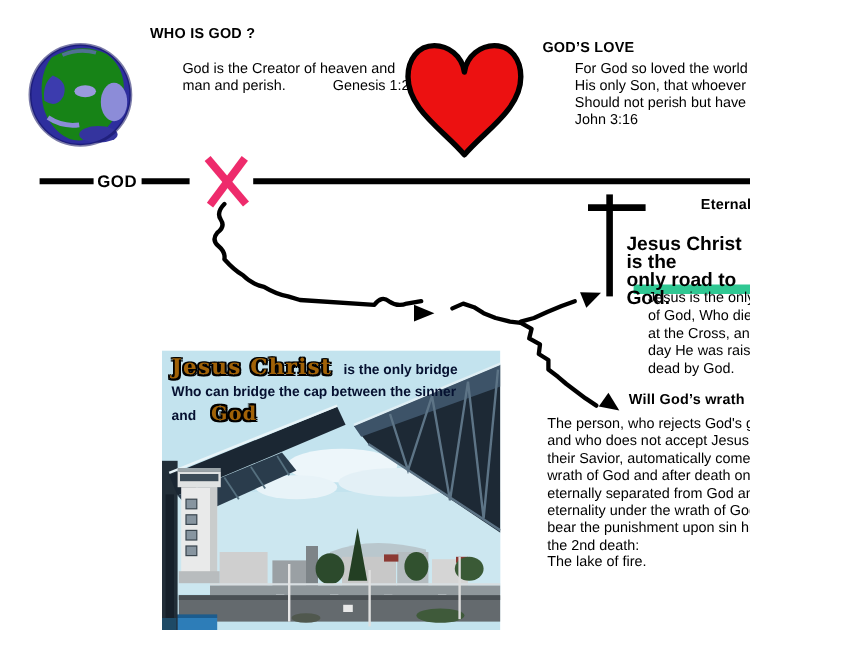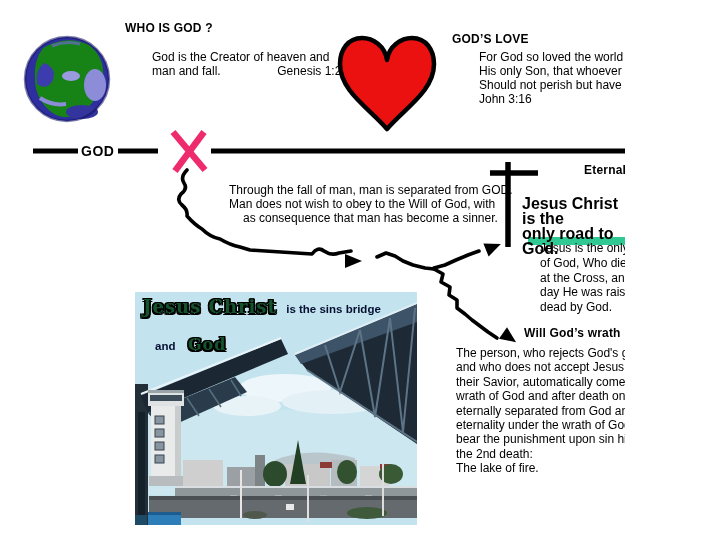--- a/index.html
+++ b/index.html
@@ -5,21 +5,21 @@
   html,body{margin:0;padding:0;background:#fff;}
   #page{position:relative;width:625px;height:540px;background:#ffffff;overflow:hidden;
         font-family:"Liberation Sans",sans-serif;color:#000;}
   .abs{position:absolute;}
   .h{font-weight:bold;font-size:12px;letter-spacing:.2px;white-space:nowrap;}
   .t12{font-size:12px;line-height:14px;margin-left:27px;}
   .pre{white-space:pre-line;}
   .nowrap{white-space:nowrap;}
   .row{display:flex;justify-content:space-between;}
   svg{display:block;}
-  .fancy{color:#14532d;font-family:"DejaVu Serif",serif;font-weight:bold;letter-spacing:1px;
+  .fancy{color:#a16207;font-family:"DejaVu Serif",serif;font-weight:bold;letter-spacing:1px;
          text-shadow:-1.5px -1.5px 0 #000,1.5px -1.5px 0 #000,-1.5px 1.5px 0 #000,
                      1.5px 1.5px 0 #000,-1.5px 0 0 #000,1.5px 0 0 #000,
                      0 -1.5px 0 #000,0 1.5px 0 #000;}
   .ovl{font-weight:bold;color:#051030;font-size:11.5px;white-space:nowrap;}
 </style>
 </head>
 <body>
 
 <div id="page">
 
@@ -32,21 +32,21 @@
     <ellipse cx="60" cy="80" rx="16" ry="7" fill="#34349E"></ellipse>
     <path d="M18,66 Q30,74 44,72" stroke="#8C8CD8" stroke-width="4" fill="none"></path>
     <path d="M30,14 Q44,8 58,12" stroke="#6A6AC8" stroke-width="3" fill="none" opacity="0.7"></path>
     <circle cx="45" cy="47" r="42" fill="none" stroke="#101060" stroke-width="2.5" opacity="0.55"></circle>
   </svg>
 
   <div class="abs h" style="left:125px;top:21px;">WHO IS GOD ?</div>
   <div class="abs t12" style="left:125px;top:50px;width:196px;">
     <div class="nowrap">God is the Creator of heaven and</div>
     <div class="row">
-      <span>man and fall.</span>
+      <span>man and perish.</span>
       <span>Genesis 1:26</span>
     </div>
   </div>
 
   <svg class="abs" style="left:336px;top:30px;" width="102" height="105" viewBox="0 0 102 105">
     <path d="M51,30 C49,16 37,8 26,8 C12,8 4,20 4,34 C4,61 33,78 51,99 C69,78 98,61 98,34 C98,20 90,8 76,8 C65,8 53,16 51,30 Z" fill="#EC1111" stroke="#000" stroke-width="4.5" stroke-linejoin="round"></path>
   </svg>
 
   <div class="abs h" style="left:452px;top:21px;margin-top:11px;">GOD’S LOVE</div>
   <div class="abs t12 pre" style="left:452px;top:50px;width:265px;">For God so loved the world that He gave
@@ -80,25 +80,20 @@
     <path d="M434,268 l11,-3 l11,-5 l12,-5 l11,-4" fill="none" stroke="#000" stroke-width="3.6" stroke-linejoin="round" stroke-linecap="round"></path>
     <polygon points="0,-7 16,0 0,7" transform="translate(486,250) rotate(-22)" fill="#000"></polygon>
     <path d="M434,269 l9,5 l-2,8 l9,5 l-1,8 l8,5 l0,8 l8,6 l7,6 l8,6 l8,6 l9,6" fill="none" stroke="#000" stroke-width="3.6" stroke-linejoin="round" stroke-linecap="round"></path>
     <polygon points="0,-7 16,0 0,7" transform="translate(503,333) rotate(35)" fill="#000"></polygon>
   </svg>
 
   <div class="abs" style="left:81px;top:143px;font-weight:bold;font-size:14px;letter-spacing:.5px;">GOD</div>
 
   <div class="abs h" style="left:584px;top:163px;">Eternal life with GOD</div>
 
-  <div class="abs t12" style="left:202px;top:183px;">
-    <div class="nowrap">Through the fall of man, man is separated from GOD.</div>
-    <div class="nowrap">Man does not wish to obey to the Will of God, with</div>
-    <div class="nowrap" style="padding-left:14px;">as consequence that man has become a sinner.</div>
-  </div>
 
   <div class="abs pre" style="left:522px;top:196px;font-weight:bold;font-size:16px;line-height:15px;">Jesus Christ is the
 only road to God.</div>
 
   <div class="abs pre" style="left:540px;top:241px;font-size:12px;line-height:14.8px;width:185px;">Jesus is the only-begotten Son
 of God, Who died for our sins
 at the Cross, and on the third
 day He was raised from the
 dead by God.</div>
 
@@ -188,21 +183,22 @@
       <polygon points="160,63 282,12 282,30 166,72" fill="#3D5368"></polygon>
       <line x1="160" y1="62" x2="282" y2="11" stroke="#DFEEF4" stroke-width="2"></line>
       <g stroke="#5D7486" stroke-width="2" fill="none">
         <path d="M190,53 L205,100 L225,38 L240,125 L255,26 L268,140 L280,16"></path>
         <line x1="172" y1="78" x2="282" y2="150"></line>
       </g>
     </svg>
 
     <div class="abs" style="left:8px;top:4px;">
       <span class="fancy" style="font-size:18px;">Jesus Christ</span>
-      <span class="ovl" style="margin-left:5px;">is the sins bridge</span>
+      <span class="ovl" style="margin-left:5px;">is the only bridge</span>
     </div>
-    <div class="abs" style="left:20px;top:43px;">
+    <div class="abs ovl" style="left:8px;top:29px;">Who can bridge the cap between the sinner</div>
+    <div class="abs" style="left:8px;top:43px;">
       <span class="ovl">and</span>
       <span class="fancy" style="font-size:16px;margin-left:8px;">God</span>
     </div>
   </div>
 
 </div>
 
 </body></html>

